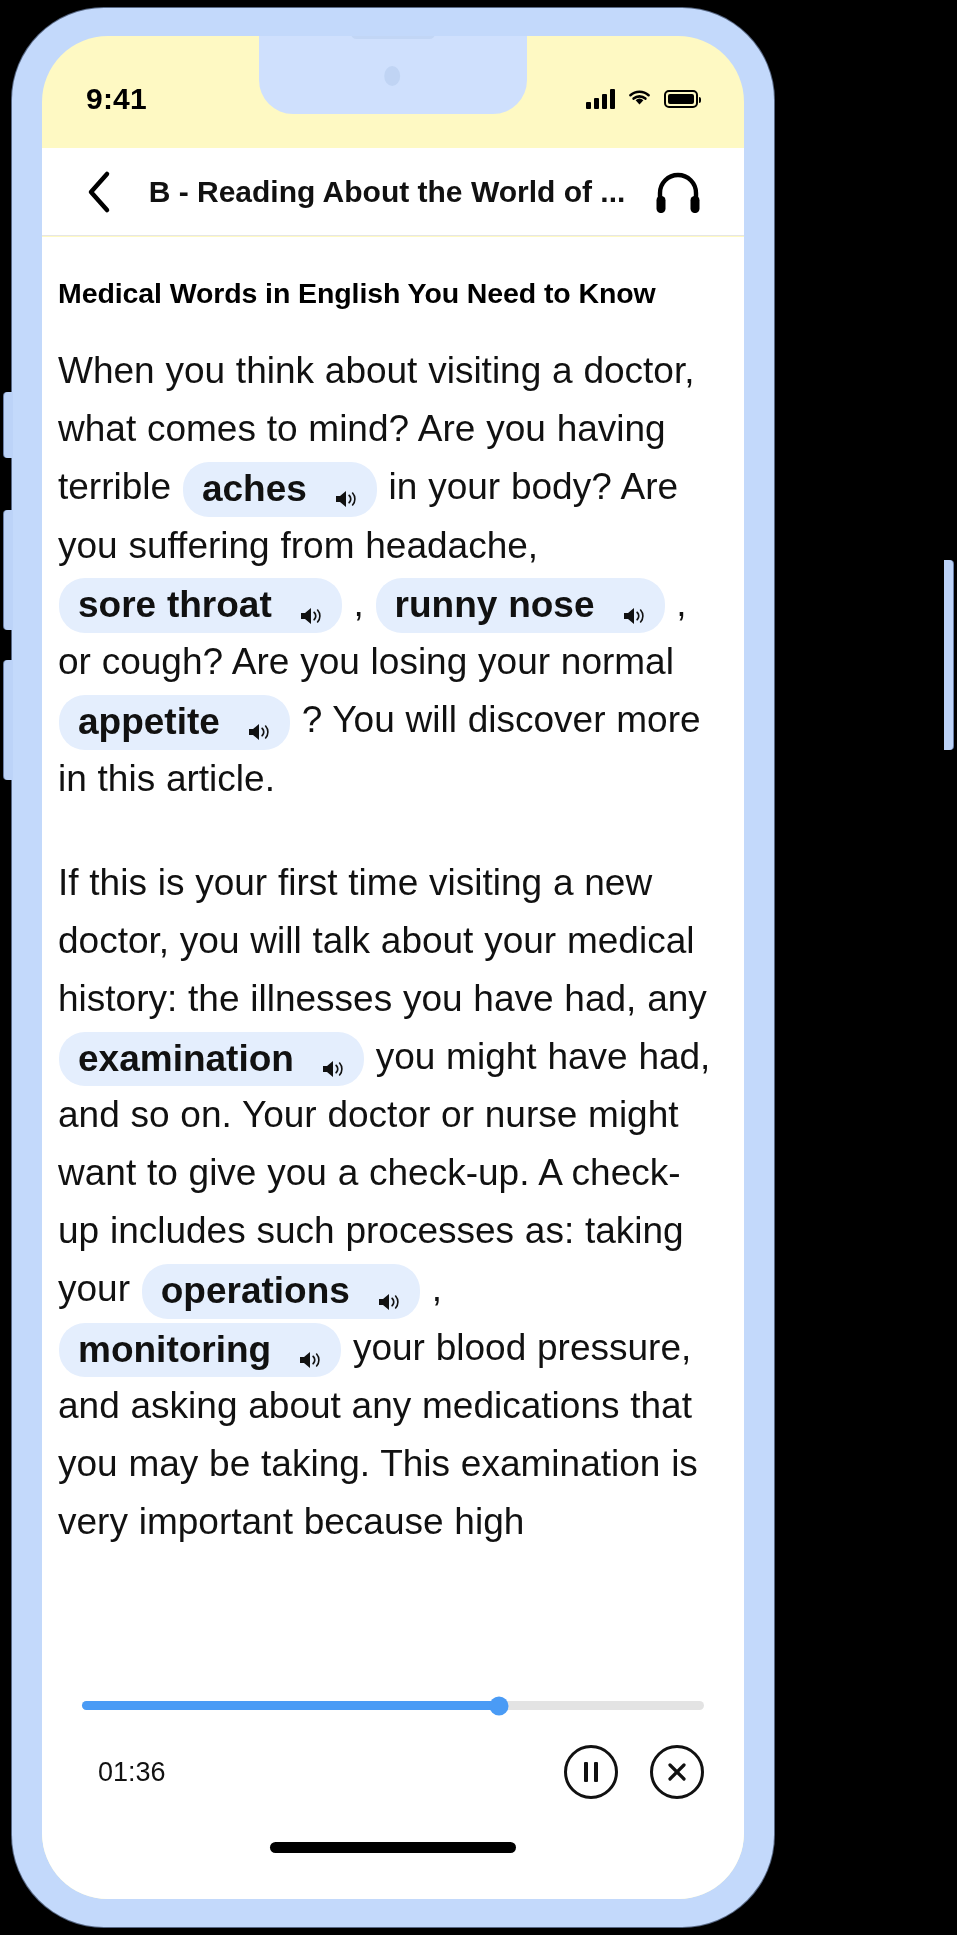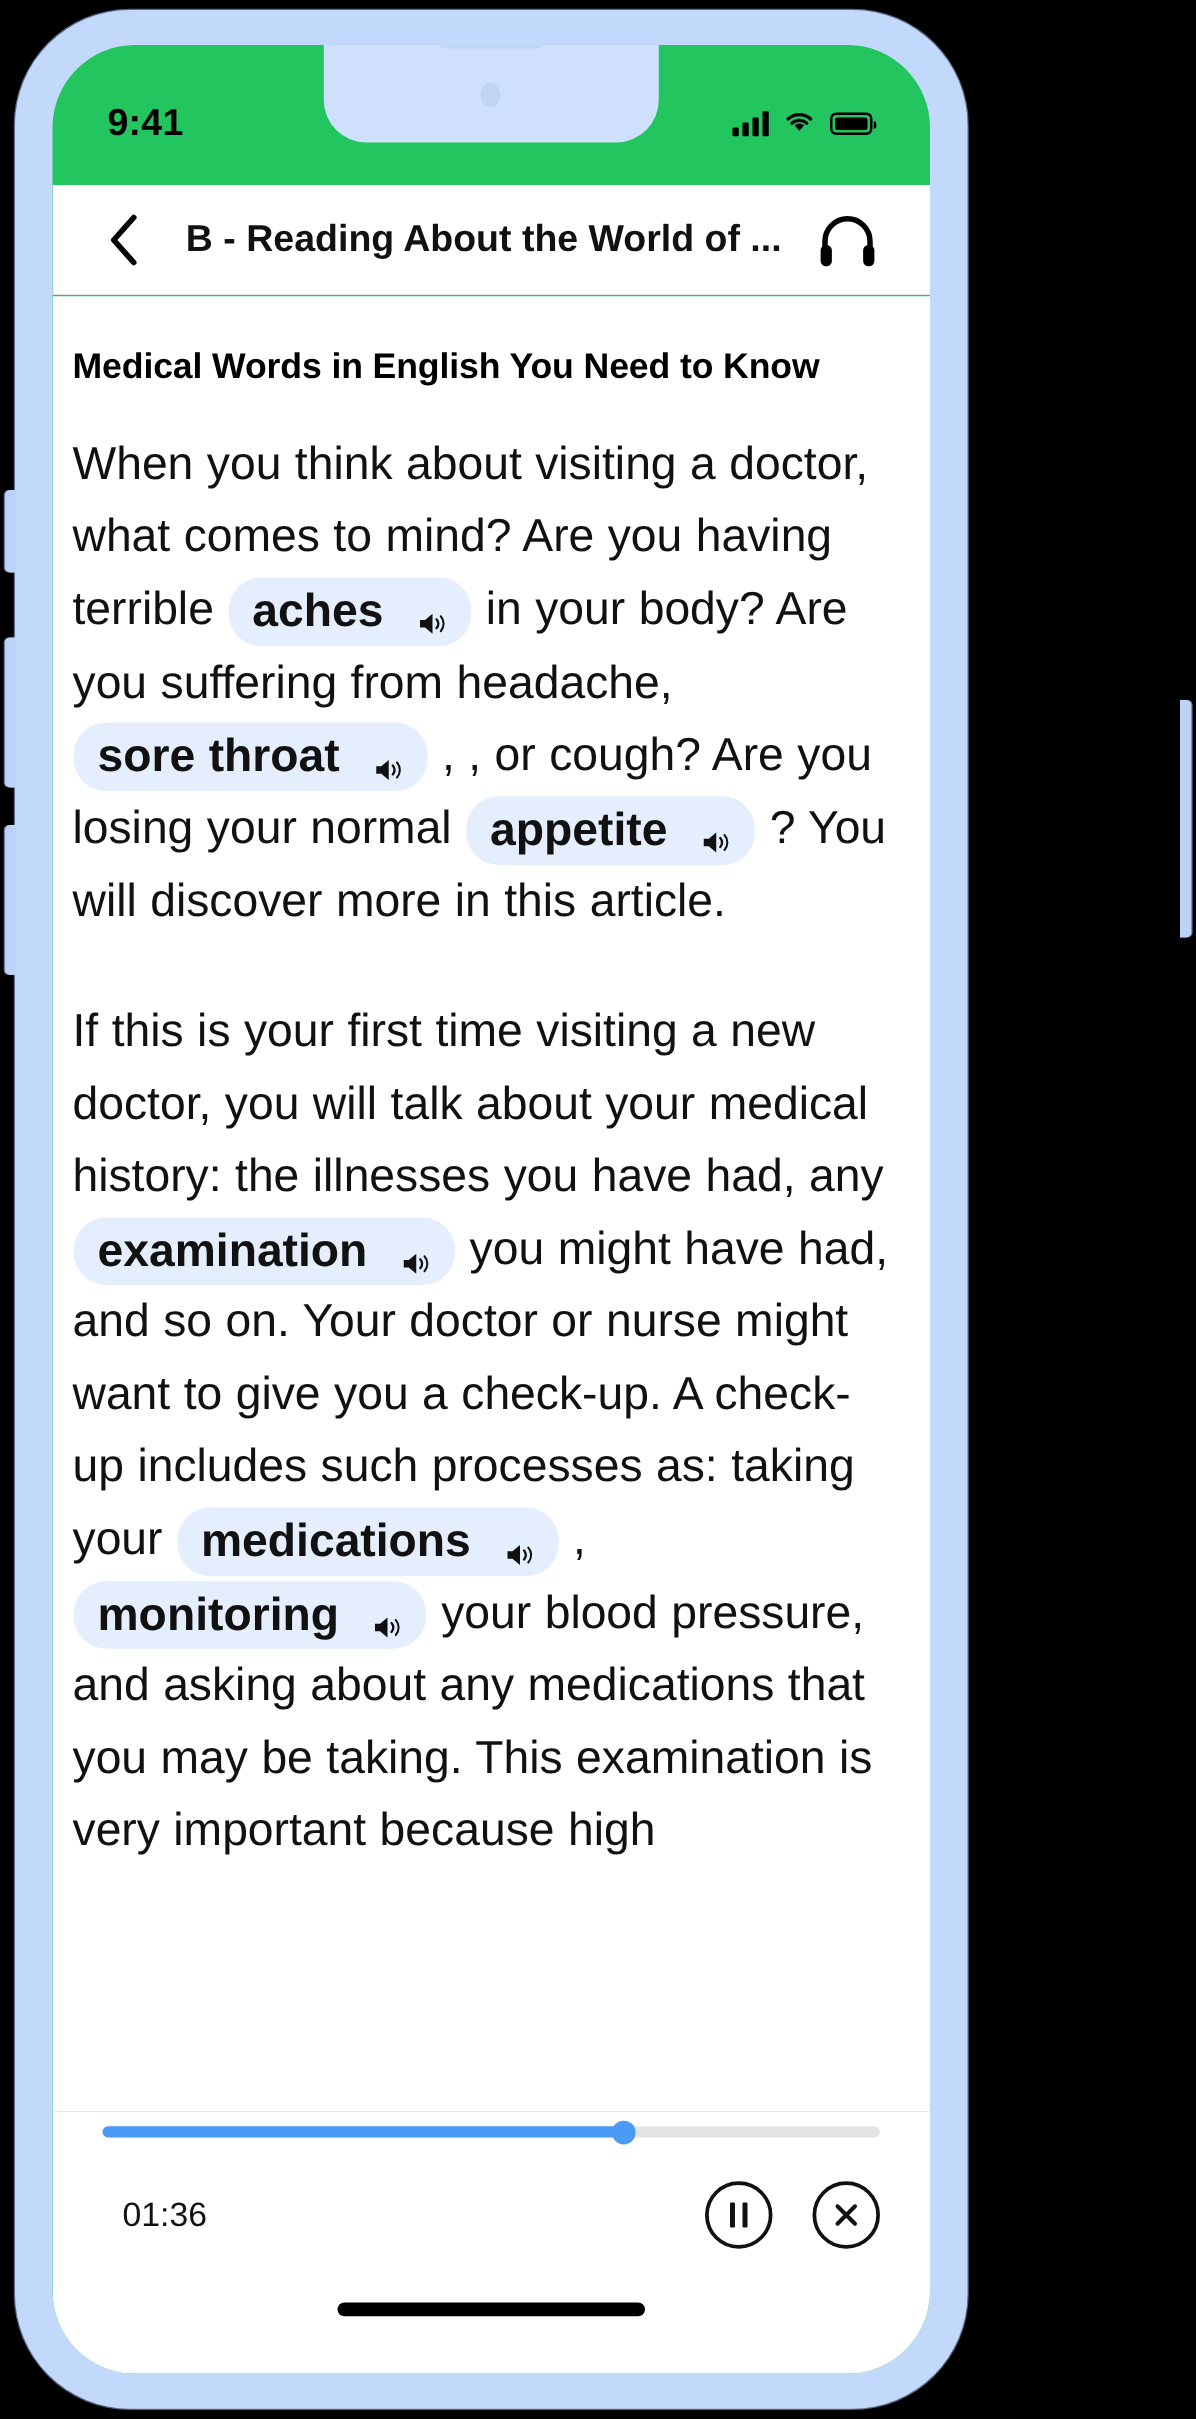--- a/index.html
+++ b/index.html
@@ -37,21 +37,21 @@
     left:auto;right:4px;top:560px;height:190px;width:9px;
     border-radius:0 4px 4px 0;
     box-shadow:1px 0 0 rgba(150,180,235,.7);
   }
 
   
   .screen{
     position:absolute;
     left:42px; top:36px;
     width:702px; height:1863px;
-    background:#22c55e;
+    background:#fef9c3;
     border-radius:66px;
     overflow:hidden;
   }
 
   
   .notch{
     position:absolute;
     left:50%;transform:translateX(-50%);
     top:0;
     width:268px;height:78px;
@@ -265,37 +265,44 @@
                 <path d="M15.2 7.4 a5.2 5.2 0 0 1 0 7.2" stroke="#111" stroke-width="1.9" fill="none" stroke-linecap="round"></path>
                 <path d="M18.6 5 a9 9 0 0 1 0 12" stroke="#111" stroke-width="1.6" fill="none" stroke-linecap="round"></path>
               </svg></span>
           </span><span> in your body? Are you suffering from headache, </span><span class="chip">
             <span>sore throat</span>
             <span class="spk"><svg width="24" height="22" viewBox="0 0 24 22">
                 <path d="M2 8 h4 L12 3 v16 L6 14 H2 Z" fill="#111"></path>
                 <path d="M15.2 7.4 a5.2 5.2 0 0 1 0 7.2" stroke="#111" stroke-width="1.9" fill="none" stroke-linecap="round"></path>
                 <path d="M18.6 5 a9 9 0 0 1 0 12" stroke="#111" stroke-width="1.6" fill="none" stroke-linecap="round"></path>
               </svg></span>
-          </span><span> , </span><span> , or cough? Are you losing your normal </span><span class="chip">
+          </span><span> , </span><span class="chip">
+            <span>runny nose</span>
+            <span class="spk"><svg width="24" height="22" viewBox="0 0 24 22">
+                <path d="M2 8 h4 L12 3 v16 L6 14 H2 Z" fill="#111"></path>
+                <path d="M15.2 7.4 a5.2 5.2 0 0 1 0 7.2" stroke="#111" stroke-width="1.9" fill="none" stroke-linecap="round"></path>
+                <path d="M18.6 5 a9 9 0 0 1 0 12" stroke="#111" stroke-width="1.6" fill="none" stroke-linecap="round"></path>
+              </svg></span>
+          </span><span> , or cough? Are you losing your normal </span><span class="chip">
             <span>appetite</span>
             <span class="spk"><svg width="24" height="22" viewBox="0 0 24 22">
                 <path d="M2 8 h4 L12 3 v16 L6 14 H2 Z" fill="#111"></path>
                 <path d="M15.2 7.4 a5.2 5.2 0 0 1 0 7.2" stroke="#111" stroke-width="1.9" fill="none" stroke-linecap="round"></path>
                 <path d="M18.6 5 a9 9 0 0 1 0 12" stroke="#111" stroke-width="1.6" fill="none" stroke-linecap="round"></path>
               </svg></span>
           </span><span> ? You will discover more in this article.</span></p>
       <p class="para"><span>If this is your first time visiting a new doctor, you will talk about your medical history: the illnesses you have had, any </span><span class="chip">
             <span>examination</span>
             <span class="spk"><svg width="24" height="22" viewBox="0 0 24 22">
                 <path d="M2 8 h4 L12 3 v16 L6 14 H2 Z" fill="#111"></path>
                 <path d="M15.2 7.4 a5.2 5.2 0 0 1 0 7.2" stroke="#111" stroke-width="1.9" fill="none" stroke-linecap="round"></path>
                 <path d="M18.6 5 a9 9 0 0 1 0 12" stroke="#111" stroke-width="1.6" fill="none" stroke-linecap="round"></path>
               </svg></span>
           </span><span> you might have had, and so on. Your doctor or nurse might want to give you a check-up. A check-up includes such processes as: taking your </span><span class="chip">
-            <span>medications</span>
+            <span>operations</span>
             <span class="spk"><svg width="24" height="22" viewBox="0 0 24 22">
                 <path d="M2 8 h4 L12 3 v16 L6 14 H2 Z" fill="#111"></path>
                 <path d="M15.2 7.4 a5.2 5.2 0 0 1 0 7.2" stroke="#111" stroke-width="1.9" fill="none" stroke-linecap="round"></path>
                 <path d="M18.6 5 a9 9 0 0 1 0 12" stroke="#111" stroke-width="1.6" fill="none" stroke-linecap="round"></path>
               </svg></span>
           </span><span> , </span><span class="chip">
             <span>monitoring</span>
             <span class="spk"><svg width="24" height="22" viewBox="0 0 24 22">
                 <path d="M2 8 h4 L12 3 v16 L6 14 H2 Z" fill="#111"></path>
                 <path d="M15.2 7.4 a5.2 5.2 0 0 1 0 7.2" stroke="#111" stroke-width="1.9" fill="none" stroke-linecap="round"></path>

